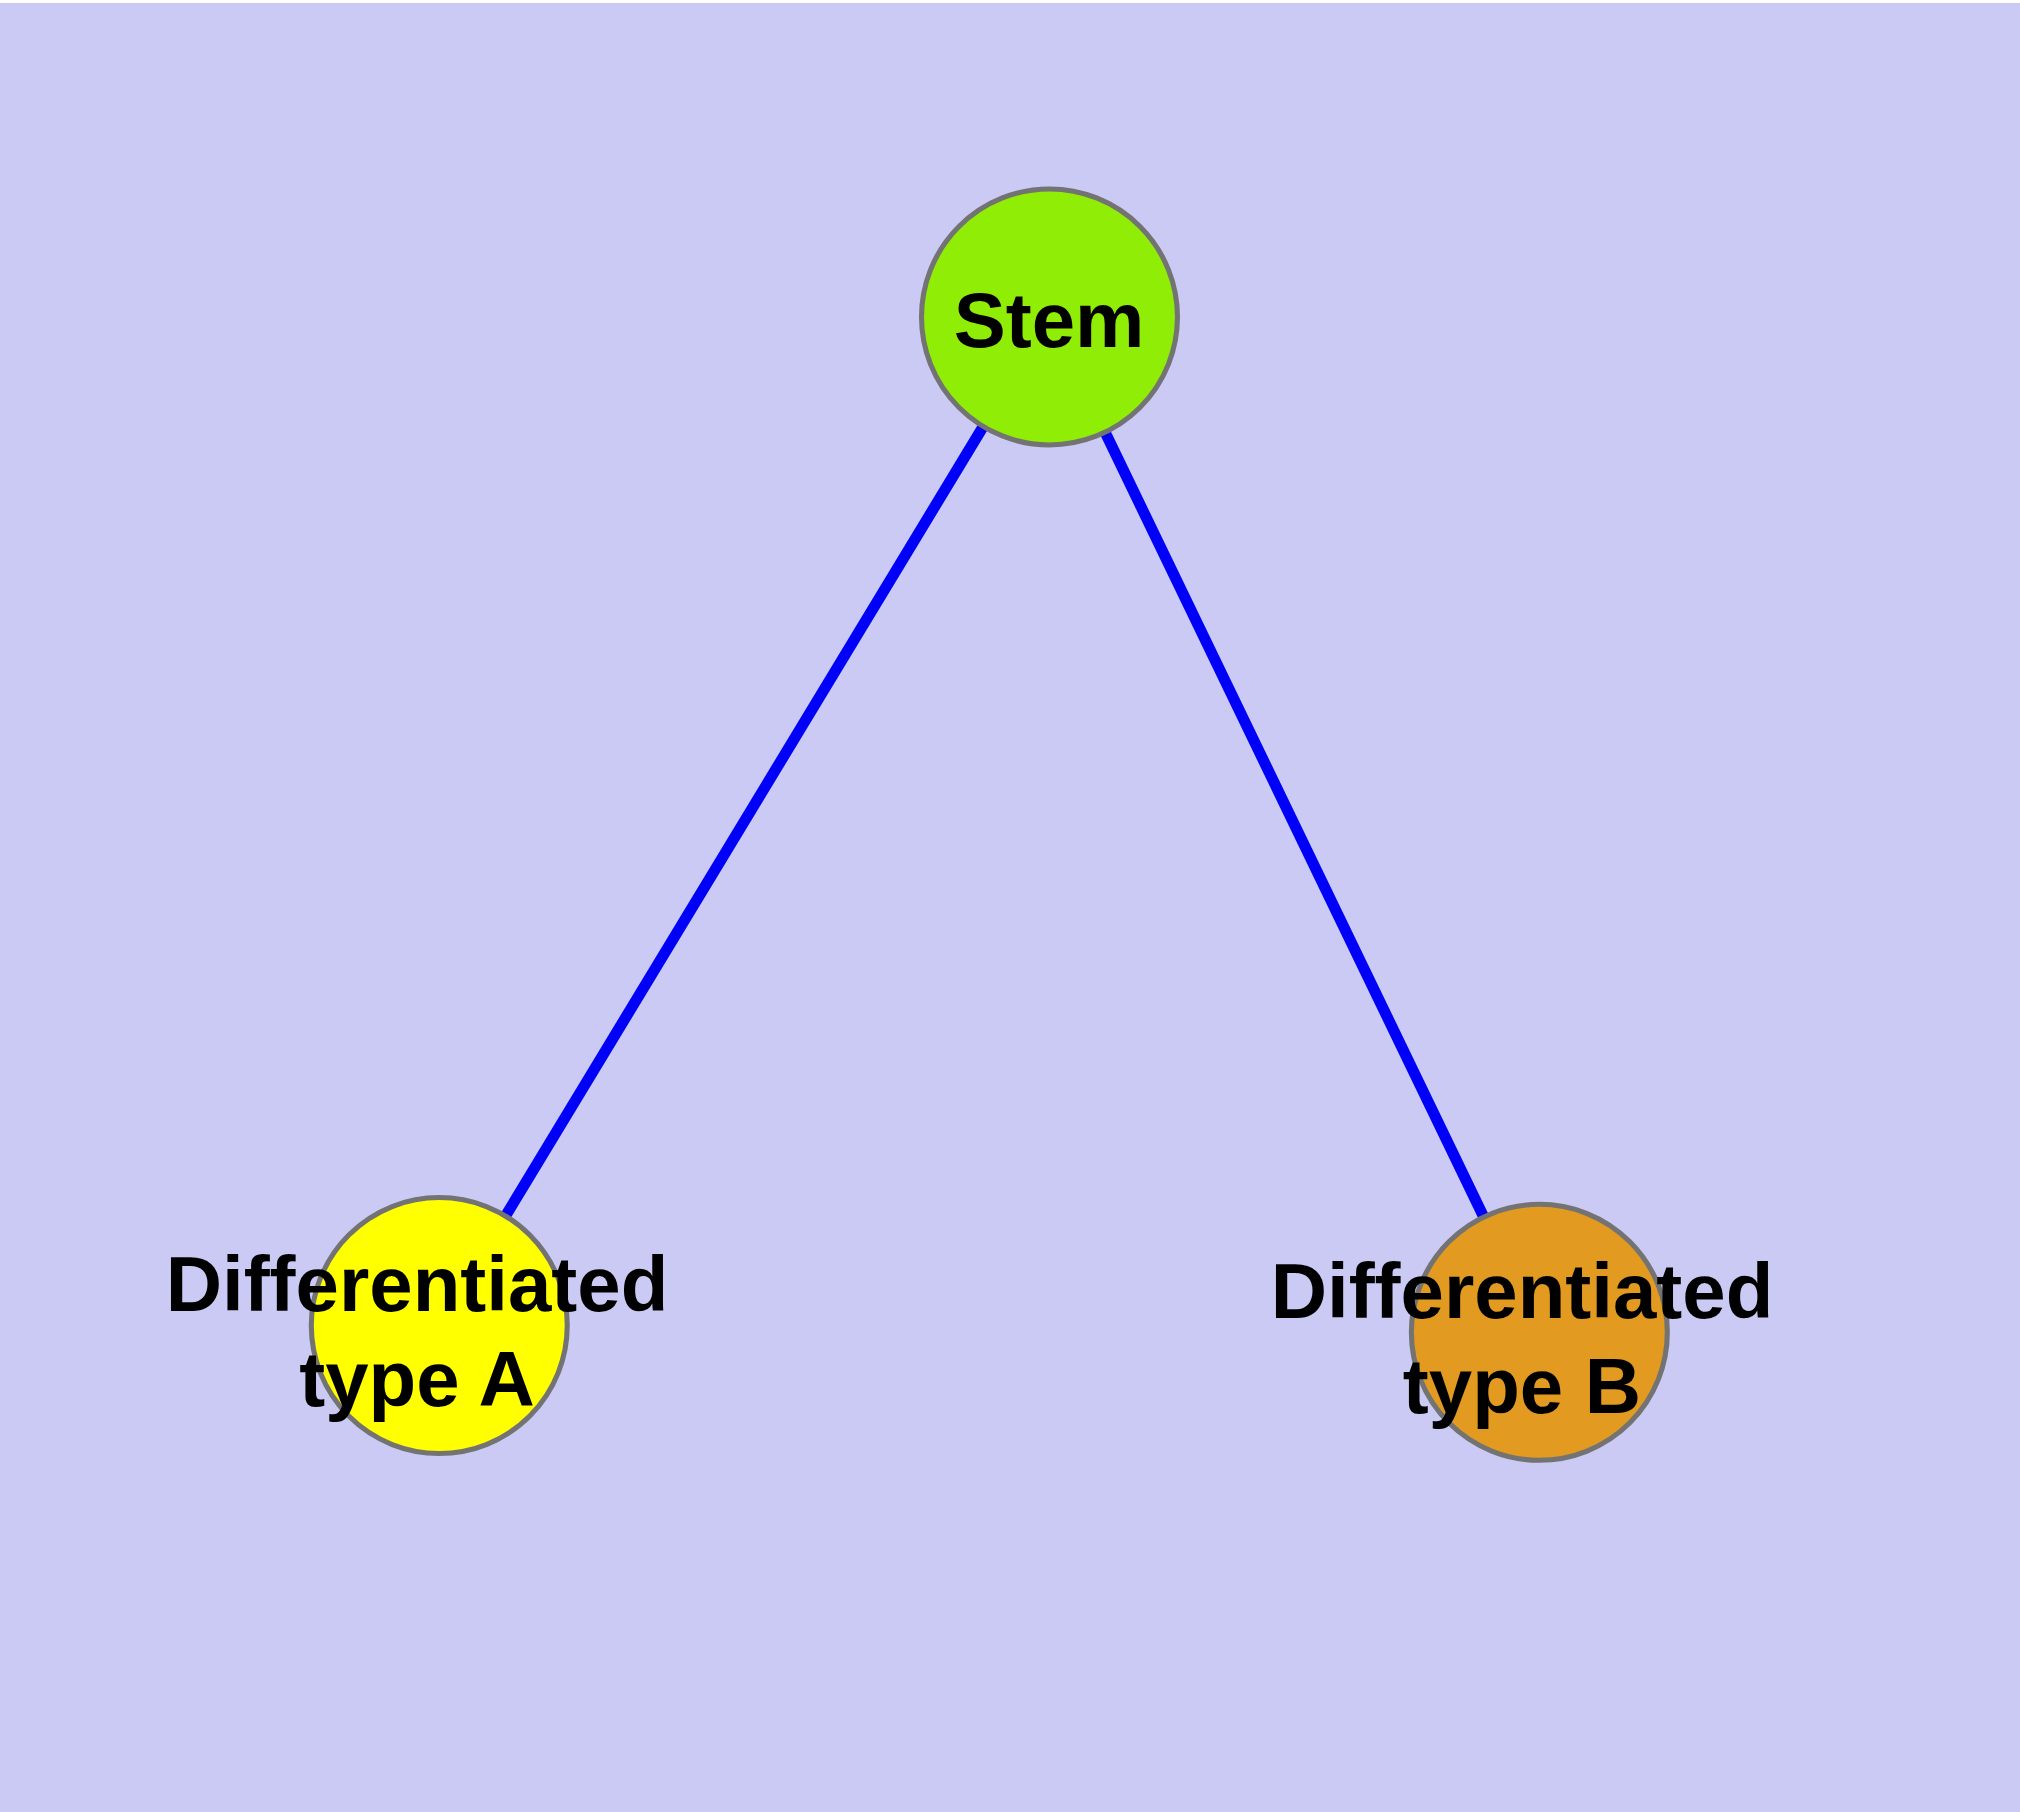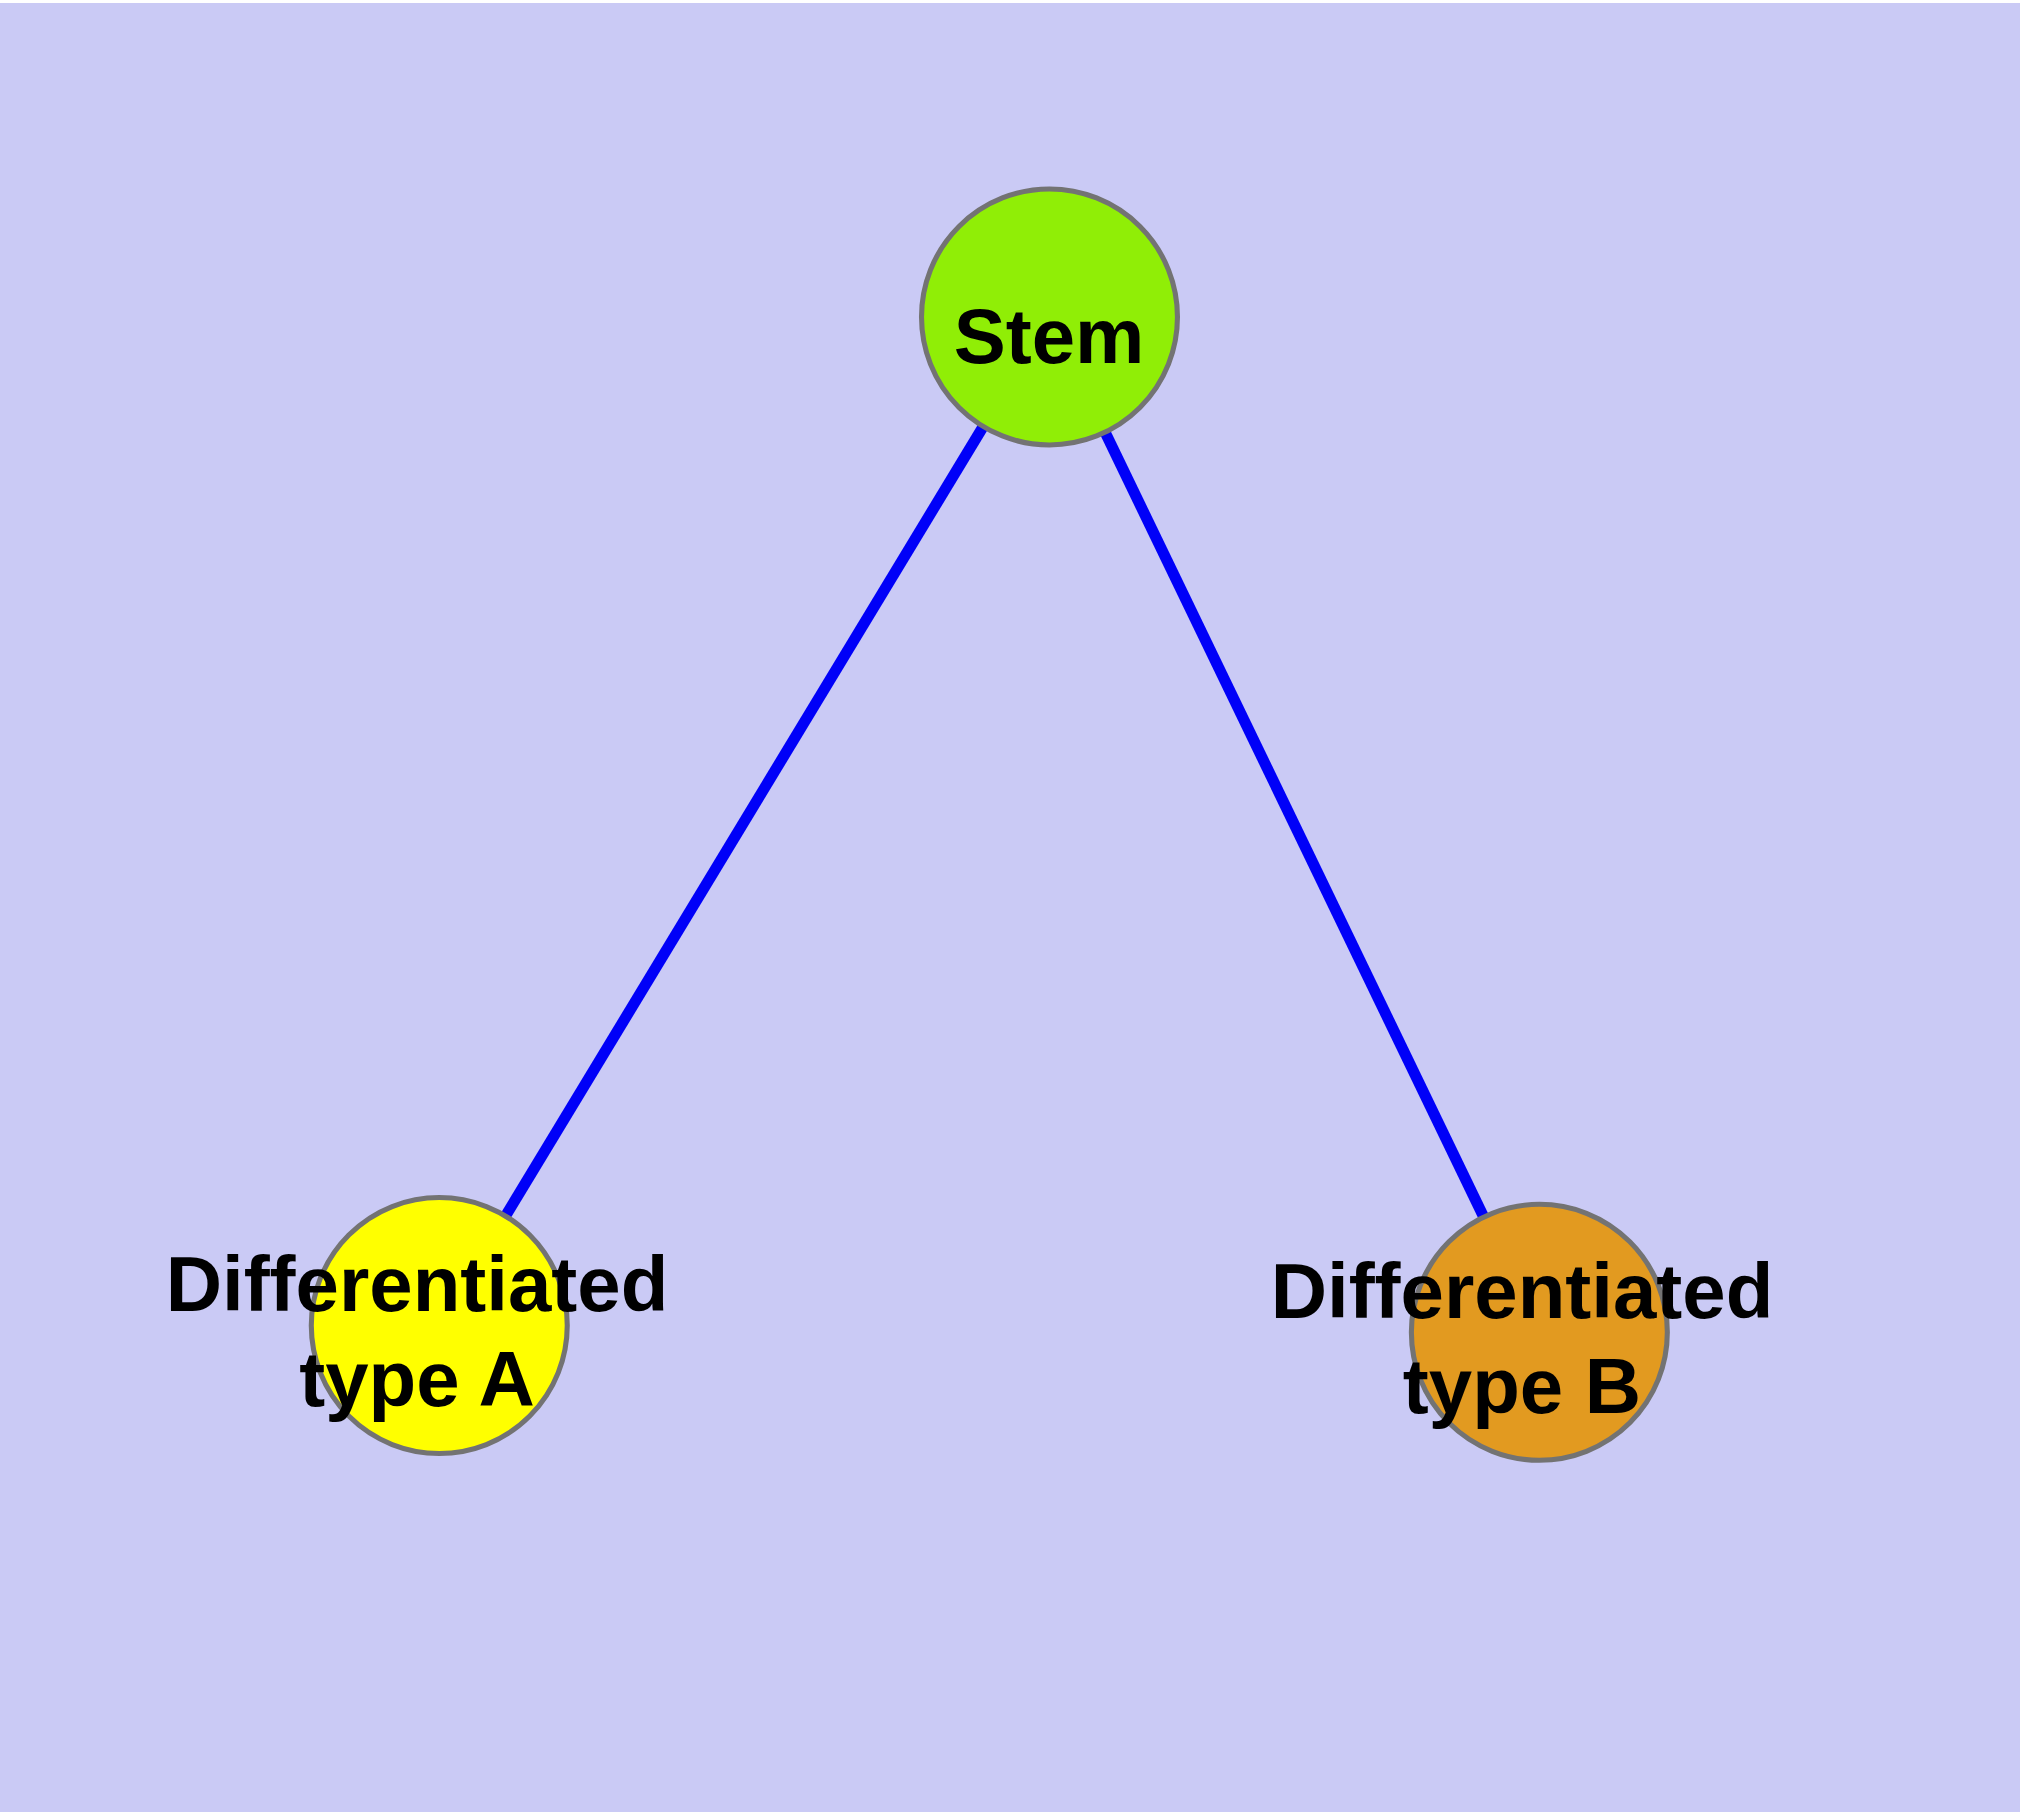--- a/index.html
+++ b/index.html
@@ -42,20 +42,20 @@
 <body>
 
 <div id="canvas" style="background: rgb(202, 202, 245);">
   <svg id="graph-svg" viewBox="0 0 2384 2138" width="2021" height="1812">
     <line x1="1238" y1="374" x2="518" y2="1564" stroke="#0000F8" stroke-width="13"></line>
     <line x1="1238" y1="374" x2="1816" y2="1572" stroke="#0000F8" stroke-width="13"></line>
     <circle cx="1238" cy="374" r="151" fill="#90EE06" stroke="#737373" stroke-width="6"></circle>
     <circle cx="518" cy="1564" r="151" fill="#FFFF00" stroke="#737373" stroke-width="6"></circle>
     <circle cx="1816" cy="1572" r="151" fill="#E29A20" stroke="#737373" stroke-width="6"></circle>
   </svg>
-  <div class="node-label" style="left: 1049px; top: 336px; color: rgb(0, 0, 0);">Stem</div>
+  <div class="node-label" style="left: 1049px; top: 320px; color: rgb(0, 0, 0);">Stem</div>
   <div class="node-label" style="left: 417px; top: 1332px; color: rgb(0, 0, 0);">Differentiated
 type A</div>
   <div class="node-label" style="left: 1522px; top: 1339px; color: rgb(0, 0, 0);">Differentiated
 type B</div>
   <div id="top-strip" style="background: rgb(255, 255, 255);"></div>
 </div>
 
 
 </body></html>

